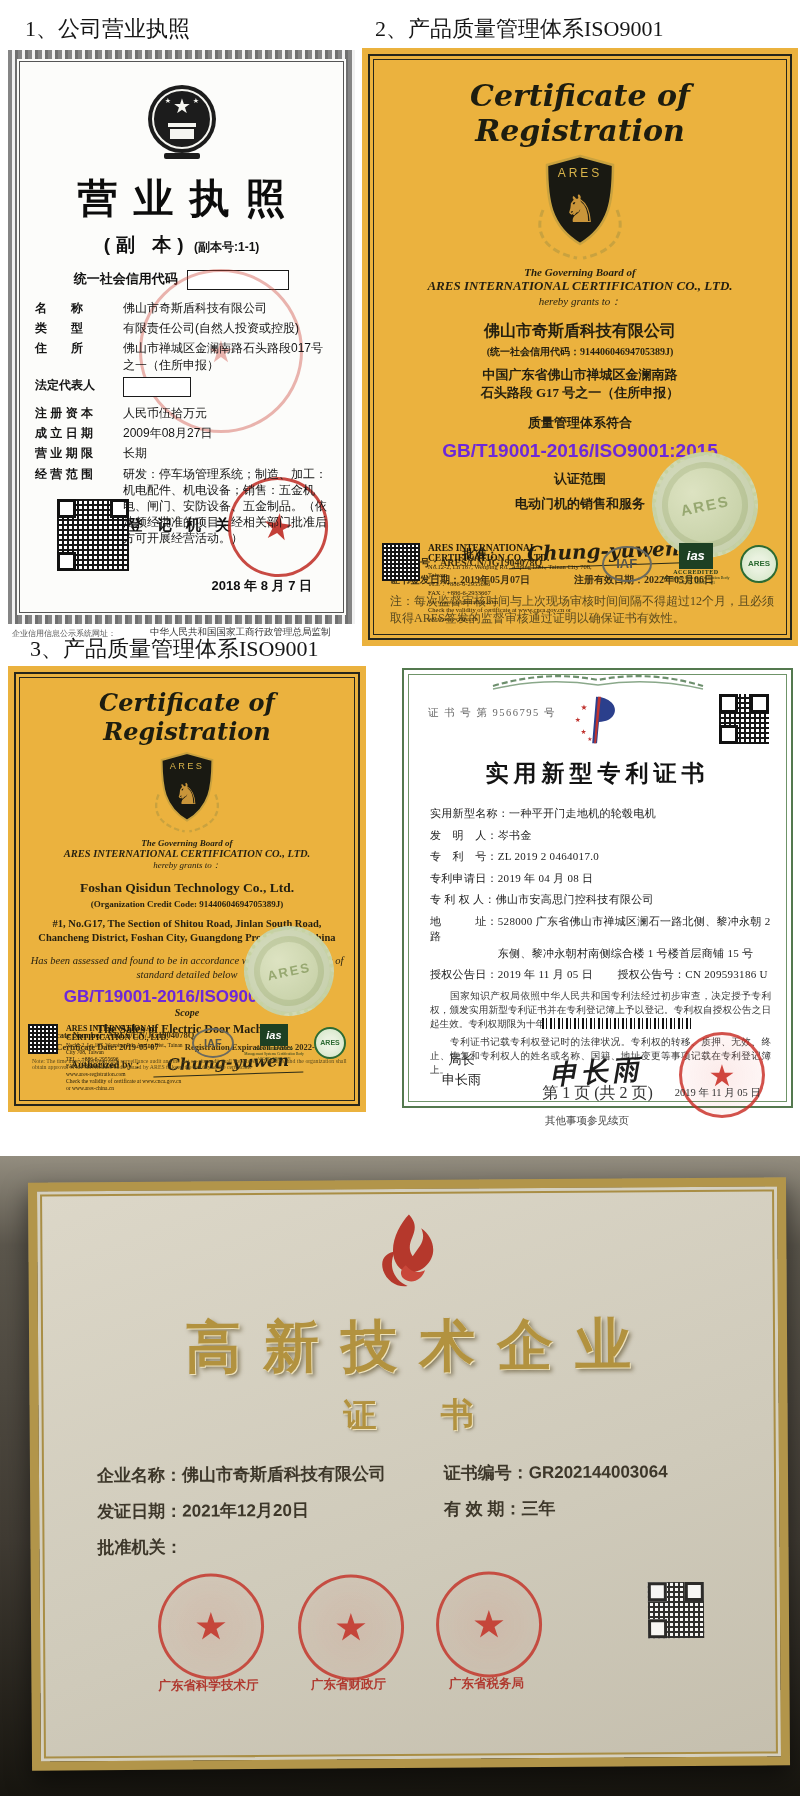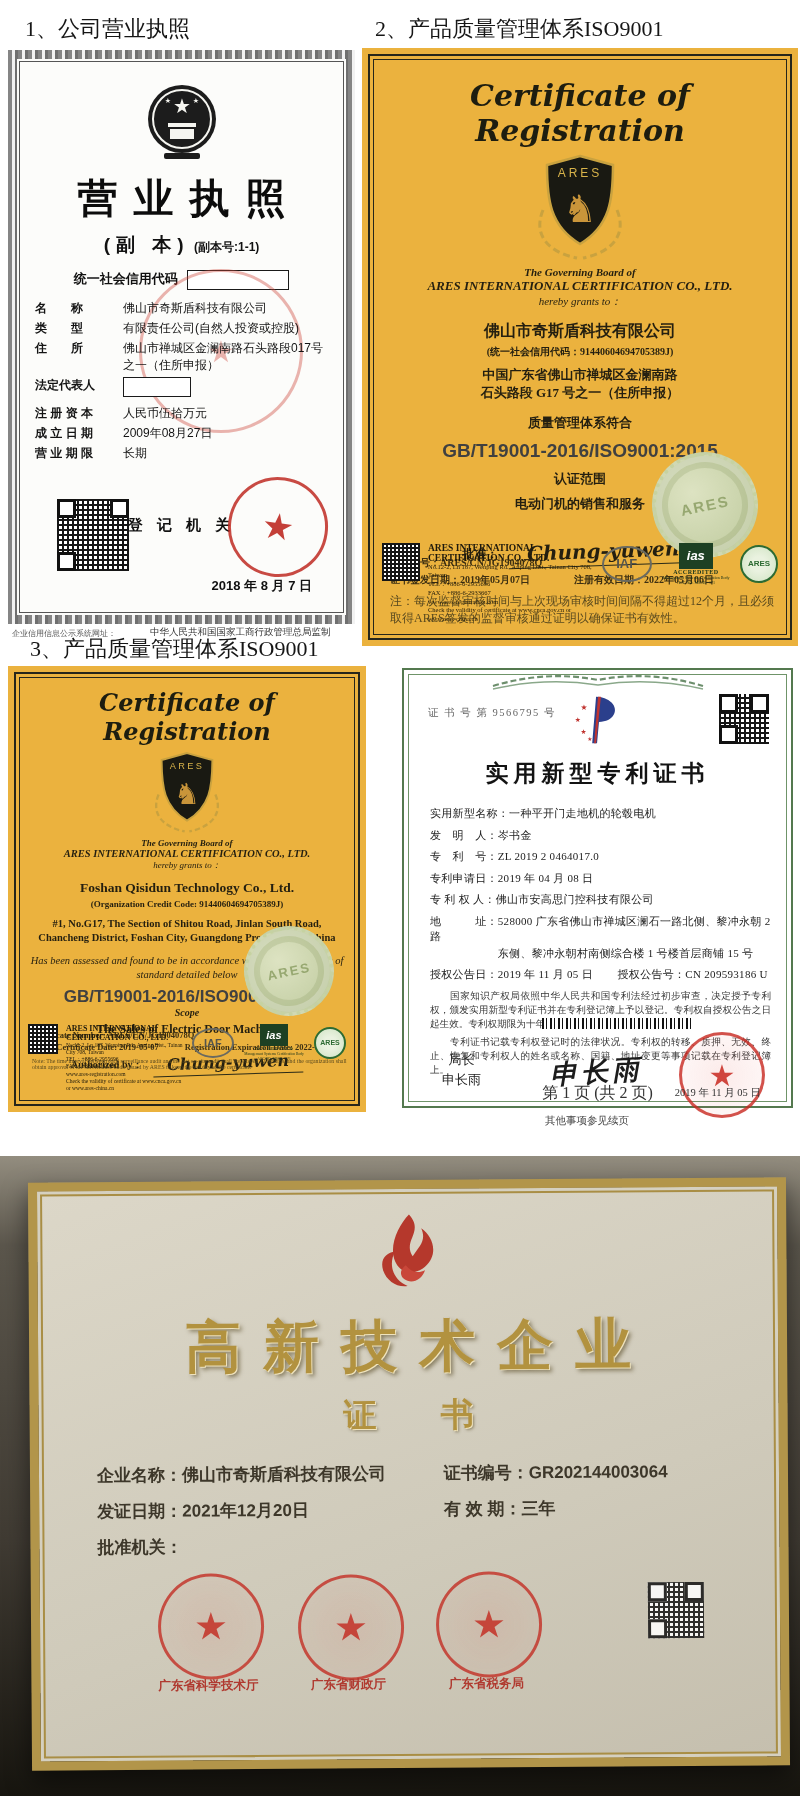--- a/index.html
+++ b/index.html
@@ -50,21 +50,21 @@
   .ares-title{font-style:italic;font-weight:bold;font-size:30px;margin-top:18px;color:#1d1d10;font-family:"DejaVu Serif",serif;}
   .ares-shield{margin:4px auto 0;display:block;}
   .ares-board1{font-size:11px;font-style:italic;font-weight:bold;margin-top:2px;}
   .ares-board2{font-size:13px;font-style:italic;font-weight:bold;}
   .ares-board3{font-size:11px;font-style:italic;}
   .ares-company{font-size:16px;font-weight:bold;margin-top:12px;}
   .ares-credit{font-size:10px;margin-top:3px;font-weight:bold;}
   .ares-addr{font-size:13px;font-weight:bold;margin-top:8px;line-height:1.25;}
   .ares-addr + .ares-addr{margin-top:2px;}
   .ares-conform{font-size:13px;font-weight:bold;margin-top:12px;}
-  .ares-standard{font-size:19px;font-weight:bold;margin-top:8px;font-family:"Liberation Sans",sans-serif;color:#404040;}
+  .ares-standard{font-size:19px;font-weight:bold;margin-top:8px;font-family:"Liberation Sans",sans-serif;color:#6d28d9;}
   .ares-scopelabel{font-size:13px;font-weight:bold;margin-top:8px;}
   .ares-scope{font-size:13px;font-weight:bold;margin-top:7px;}
   .ares-signrow{margin-top:26px;font-size:12px;font-weight:bold;}
   .sig{display:inline-block;font-family:"DejaVu Serif",serif;font-style:italic;font-weight:bold;font-size:20px;border-bottom:1.5px solid #2a2a18;padding:0 18px 2px;margin-left:8px;transform:rotate(-2deg);}
   .emboss-seal{position:absolute;border-radius:50%;background:radial-gradient(circle at 40% 35%,#dde3c2,#bdc99c);border:4px dotted #c6d2a2;box-shadow:inset 0 0 0 6px rgba(255,255,255,.25), inset 0 0 0 12px rgba(140,155,100,.25);display:flex;align-items:center;justify-content:center;color:#97a871;font-weight:bold;letter-spacing:2px;transform:rotate(-12deg);font-family:"Liberation Sans",sans-serif;}
   .ares-info{position:absolute;text-align:left;font-weight:bold;color:#3c2f12;}
   .ares-dates{display:flex;gap:44px;margin-top:3px;}
   .ares-note{margin-top:6px;color:#5a4a1f;font-weight:normal;}
   .ares-footer{position:absolute;left:8px;right:8px;display:flex;align-items:flex-start;gap:8px;text-align:left;}
   .af-qr{position:relative;flex-shrink:0;background:
@@ -216,20 +216,24 @@
           <span class="lbl">注 册 资 本</span>
           <span class="val">人民币伍拾万元</span>
         </div>
         <div class="lic-row">
           <span class="lbl">成 立 日 期</span>
           <span class="val">2009年08月27日</span>
         </div>
         <div class="lic-row">
           <span class="lbl">营 业 期 限</span>
           <span class="val">长期</span>
+        </div>
+        <div class="lic-row">
+          <span class="lbl">经 营 范 围</span>
+          <span class="val">研发：停车场管理系统；制造、加工：机电配件、机电设备；销售：五金机电、闸门、安防设备、五金制品。（依法须经批准的项目，经相关部门批准后方可开展经营活动。）</span>
         </div>
       </div>
       <div class="round-seal lic-seal-faded">★</div>
       <div class="qr lic-qr">
         <span class="eye tl"></span>
           <span class="eye tr"></span>
           <span class="eye bl"></span>
       </div>
       <div class="lic-registrar">登 记 机 关</div>
       <div class="round-seal lic-redseal">★</div>

